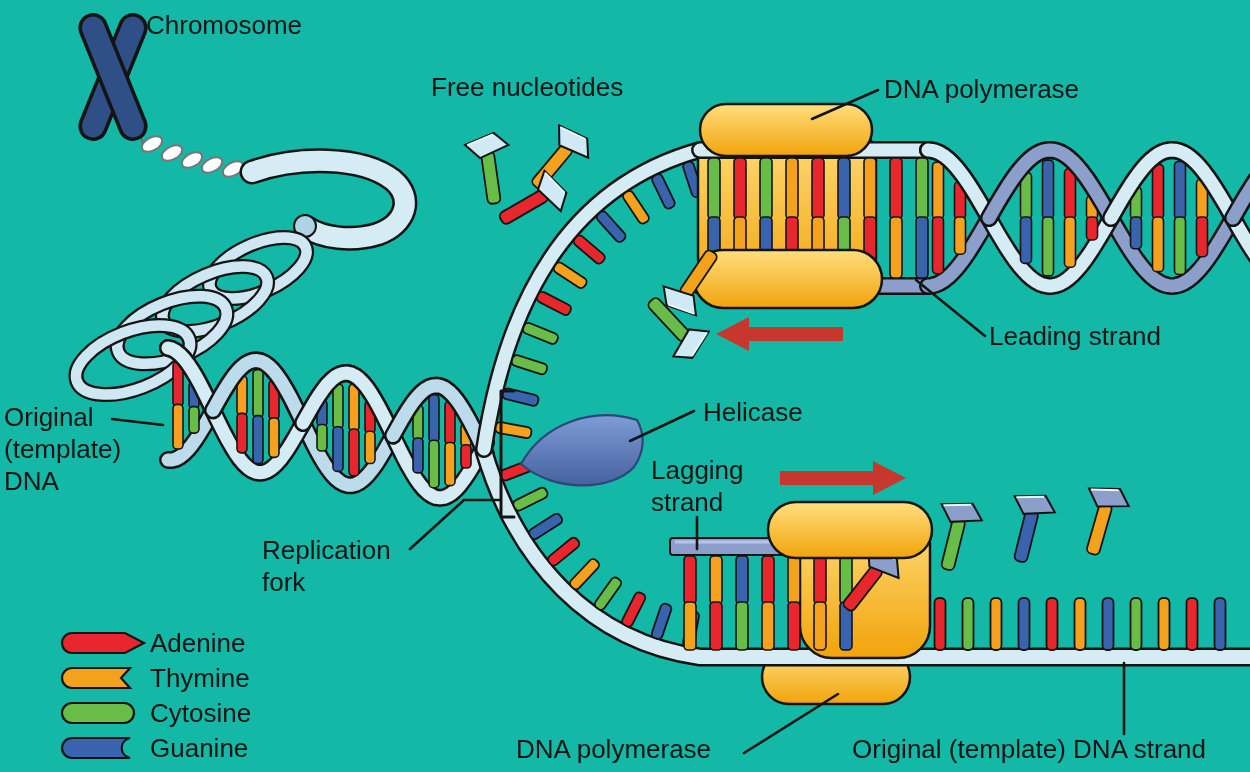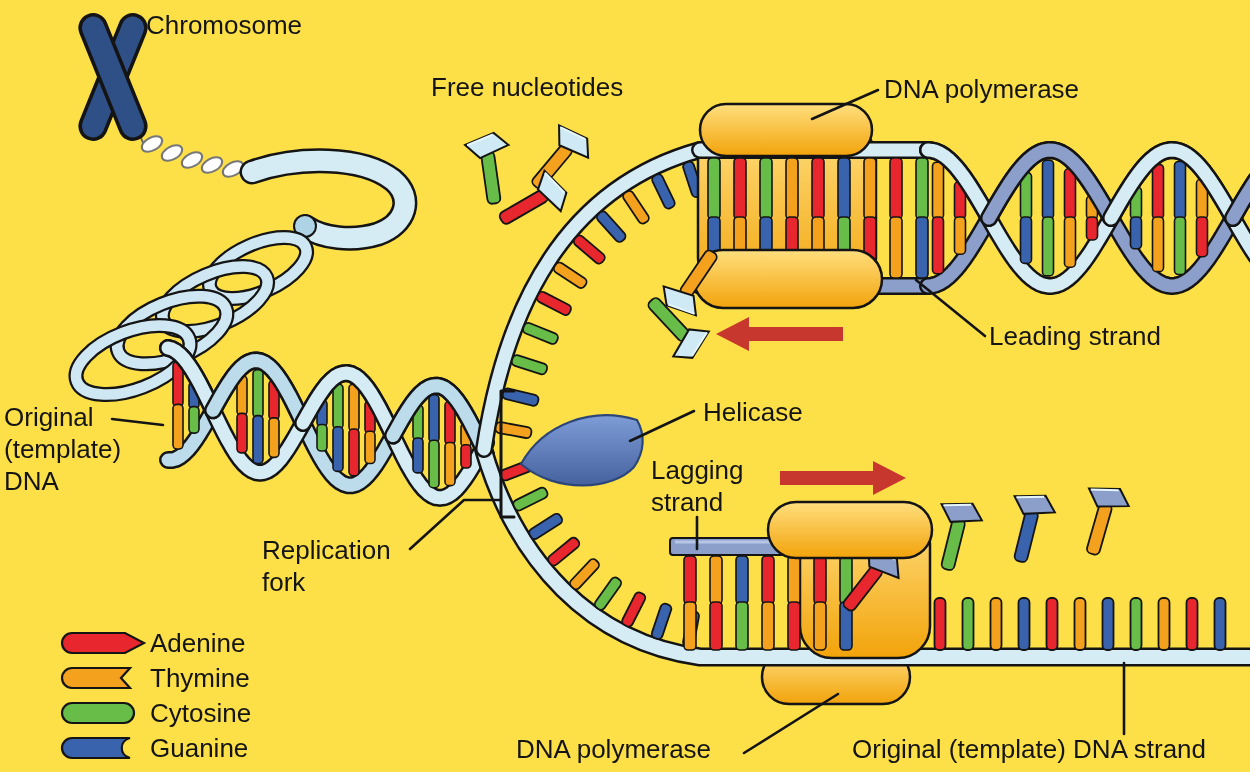--- a/index.html
+++ b/index.html
@@ -1,16 +1,16 @@
 <!DOCTYPE html>
 <html style="--adenine: #e8262d; --thymine: #f4a11d; --cytosine: #67bd47; --guanine: #3a63ad; --backbone_light: #d6ecf5; --backbone_light2: #bcdcec; --backbone_slate: #8b9fca; --outline: #141414; --polymerase: #f2a30b; --polymerase_hi: #ffdf7e; --helicase: #45629f; --helicase_hi: #7e9cd6; --chromosome: #2f4f87; --arrow: #c8372d; --plate_cyan: #cfeaf4; --plate_slate: #8b9fca; --text: #141414;"><head>
 <meta charset="utf-8">
 <style>
   html,body{margin:0;padding:0;background:#fff;}
-  .stage{width:1250px;height:772px;background:#fde047;position:relative;overflow:hidden;}
+  .stage{width:1250px;height:772px;background:#14b8a6;position:relative;overflow:hidden;}
   svg{display:block;}
   text{font-family:"Liberation Sans","DejaVu Sans",sans-serif;font-size:26px;fill:var(--text,#141414);}
   .conn{stroke:var(--outline,#141414);stroke-width:2.6;fill:none;stroke-linecap:round;stroke-linejoin:round;}
 </style>
 </head>
 <body>
 
 <div class="stage">
 <svg id="scene" viewBox="0 0 1250 772" width="1250" height="772">
   <defs>

